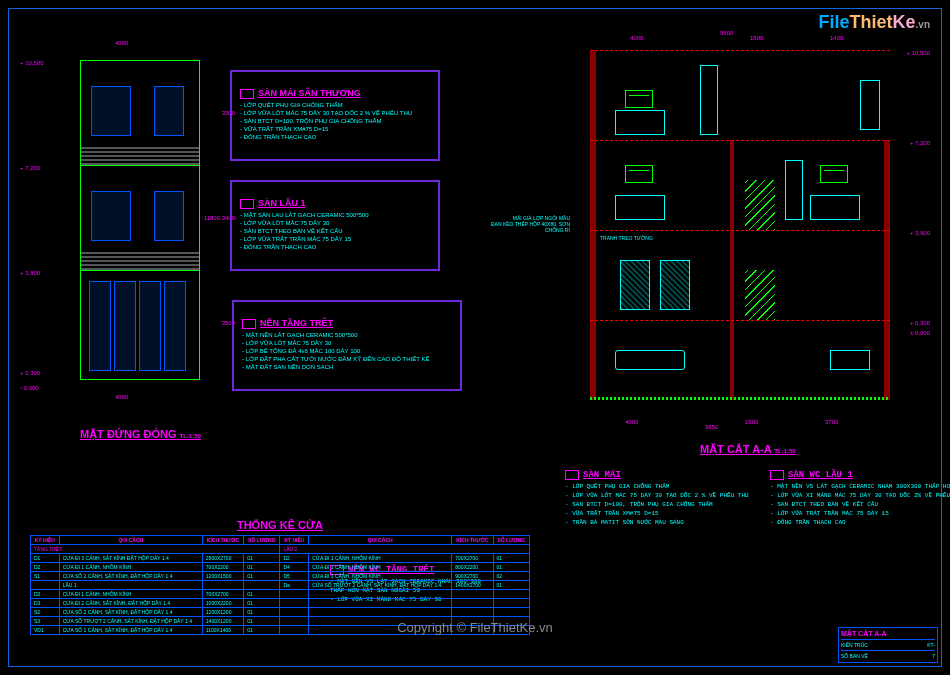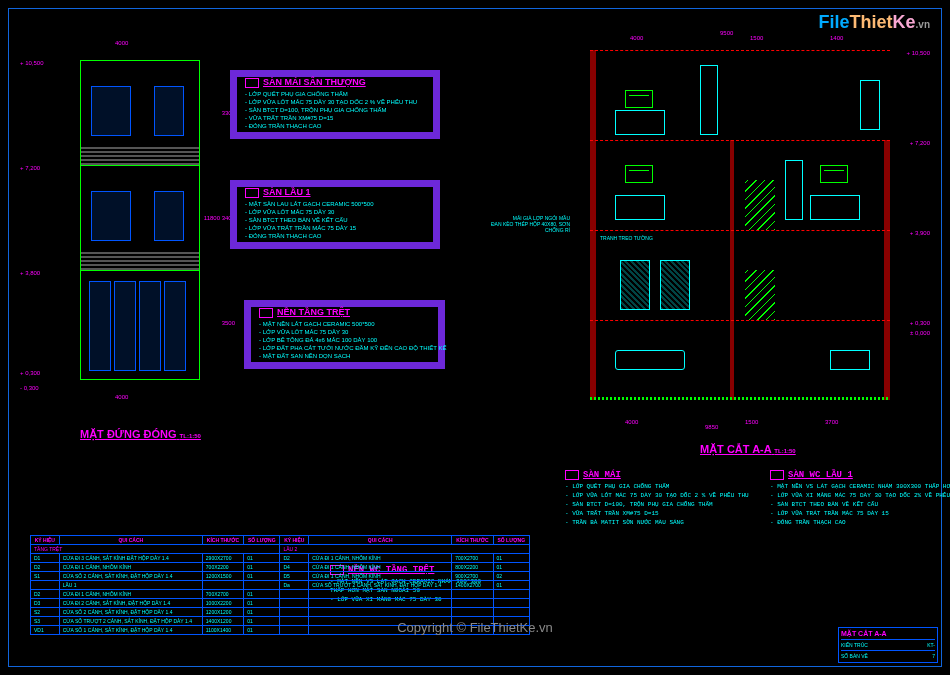--- a/index.html
+++ b/index.html
@@ -17,21 +17,21 @@
 .dim-h { position:absolute; color:#f0f; font-size:6px; }
 .level { position:absolute; color:#f0f; font-size:6px; white-space:nowrap; }
 .title-elev { position:absolute; bottom:-30px; left:50px; color:#f0f; font-size:11px; text-decoration:underline; font-weight:bold; }
 .section-right { position:absolute; top:30px; right:30px; width:350px; height:400px; }
 .sect-bldg { position:absolute; top:20px; left:20px; width:300px; height:350px; }
 .sect-floor { position:absolute; width:100%; border-top:1px dashed #f00; }
 .furniture { position:absolute; border:1px solid #0ff; }
 .stair { position:absolute; background:repeating-linear-gradient(-45deg,#0f0 0,#0f0 1px,transparent 1px,transparent 6px); }
 .door { position:absolute; border:1px solid #0ff; }
 .wall { position:absolute; background:#800; width:6px; }
-.annot-box { position:absolute; border:7px solid #6d28d9; padding:0 8px; }
+.annot-box { position:absolute; border:2px solid #6d28d9; padding:16px 8px; }
 .annot-title { color:#f0f; font-size:9px; font-weight:bold; text-decoration:underline; }
 .icon { display:inline-block; width:14px; height:10px; border:1px solid #f0f; margin-right:4px; vertical-align:middle; }
 .annot-list { list-style:none; padding:2px 0; }
 .annot-list li { font-size:6px; color:#0ff; padding:1px 0; white-space:nowrap; }
 .annot-block { position:absolute;font-family:Liberation Mono, monospace; }
 .tbl { position:absolute; bottom:40px; left:30px; width:500px; }
 .tbl-title { color:#f0f; font-size:11px; font-weight:bold; text-decoration:underline; text-align:center; margin-bottom:4px; }
 table { border-collapse:collapse; width:100%; }
 td,th { border:1px solid #05f; padding:1px 3px; font-size:5px; color:#0ff; }
 th { color:#f0f; font-size:5px; }
@@ -102,21 +102,21 @@
     <div class="annot-box" style="left: 230px; top: 180px; width: 210px;">
       <div class="annot-title"><span class="icon"></span>SÀN LẦU 1</div>
       <ul class="annot-list">
         <li>- MẶT SÀN LAU LÁT GẠCH CERAMIC 500*500</li>
         <li>- LỚP VỮA LÓT MÁC 75 DÀY 30</li>
         <li>- SÀN BTCT THEO BẢN VẼ KẾT CẤU</li>
         <li>- LỚP VỮA TRÁT TRẦN MÁC 75 DÀY 15</li>
         <li>- ĐÓNG TRẦN THẠCH CAO</li>
       </ul>
     </div>
-    <div class="annot-box" style="left: 244px; top: 300px; width: 201px;">
+    <div class="annot-box" style="left: 232px; top: 300px; width: 230px;">
       <div class="annot-title"><span class="icon"></span>NỀN TẦNG TRỆT</div>
       <ul class="annot-list">
         <li>- MẶT NỀN LÁT GẠCH CERAMIC 500*500</li>
         <li>- LỚP VỮA LÓT MÁC 75 DÀY 30</li>
         <li>- LỚP BÊ TÔNG ĐÁ 4x6 MÁC 100 DÀY 100</li>
         <li>- LỚP ĐẤT PHA CÁT TƯỚI NƯỚC ĐẦM KỸ ĐẾN CAO ĐỘ THIẾT KẾ</li>
         <li>- MẶT ĐẤT SAN NỀN DỌN SẠCH</li>
       </ul>
     </div>
   </div>
@@ -199,20 +199,21 @@
         <li>- MẶT NỀN VS LÁT GẠCH CERAMIC NHÁM 300X300 THẤP HƠN MẶT SÀN NGOÀI 50</li>
         <li>- LỚP VỮA XI MĂNG MÁC 75 DÀY 30 TẠO DỐC 2% VỀ PHỄU THU</li>
         <li>- SÀN BTCT THEO BẢN VẼ KẾT CẤU</li>
         <li>- LỚP VỮA TRÁT TRẦN MÁC 75 DÀY 15</li>
         <li>- ĐÓNG TRẦN THẠCH CAO</li>
       </ul>
     </div>
   </div>
 
 <div class="tbl">
+  <div class="tbl-title">THỐNG KÊ CỬA</div>
   <table>
     <thead>
         <tr id="thead-row">
           <th>KÝ HIỆU</th>
           <th>QUI CÁCH</th>
           <th>KÍCH THƯỚC</th>
           <th>SỐ LƯỢNG</th>
           <th>KÝ HIỆU</th>
           <th>QUI CÁCH</th>
           <th>KÍCH THƯỚC</th>

